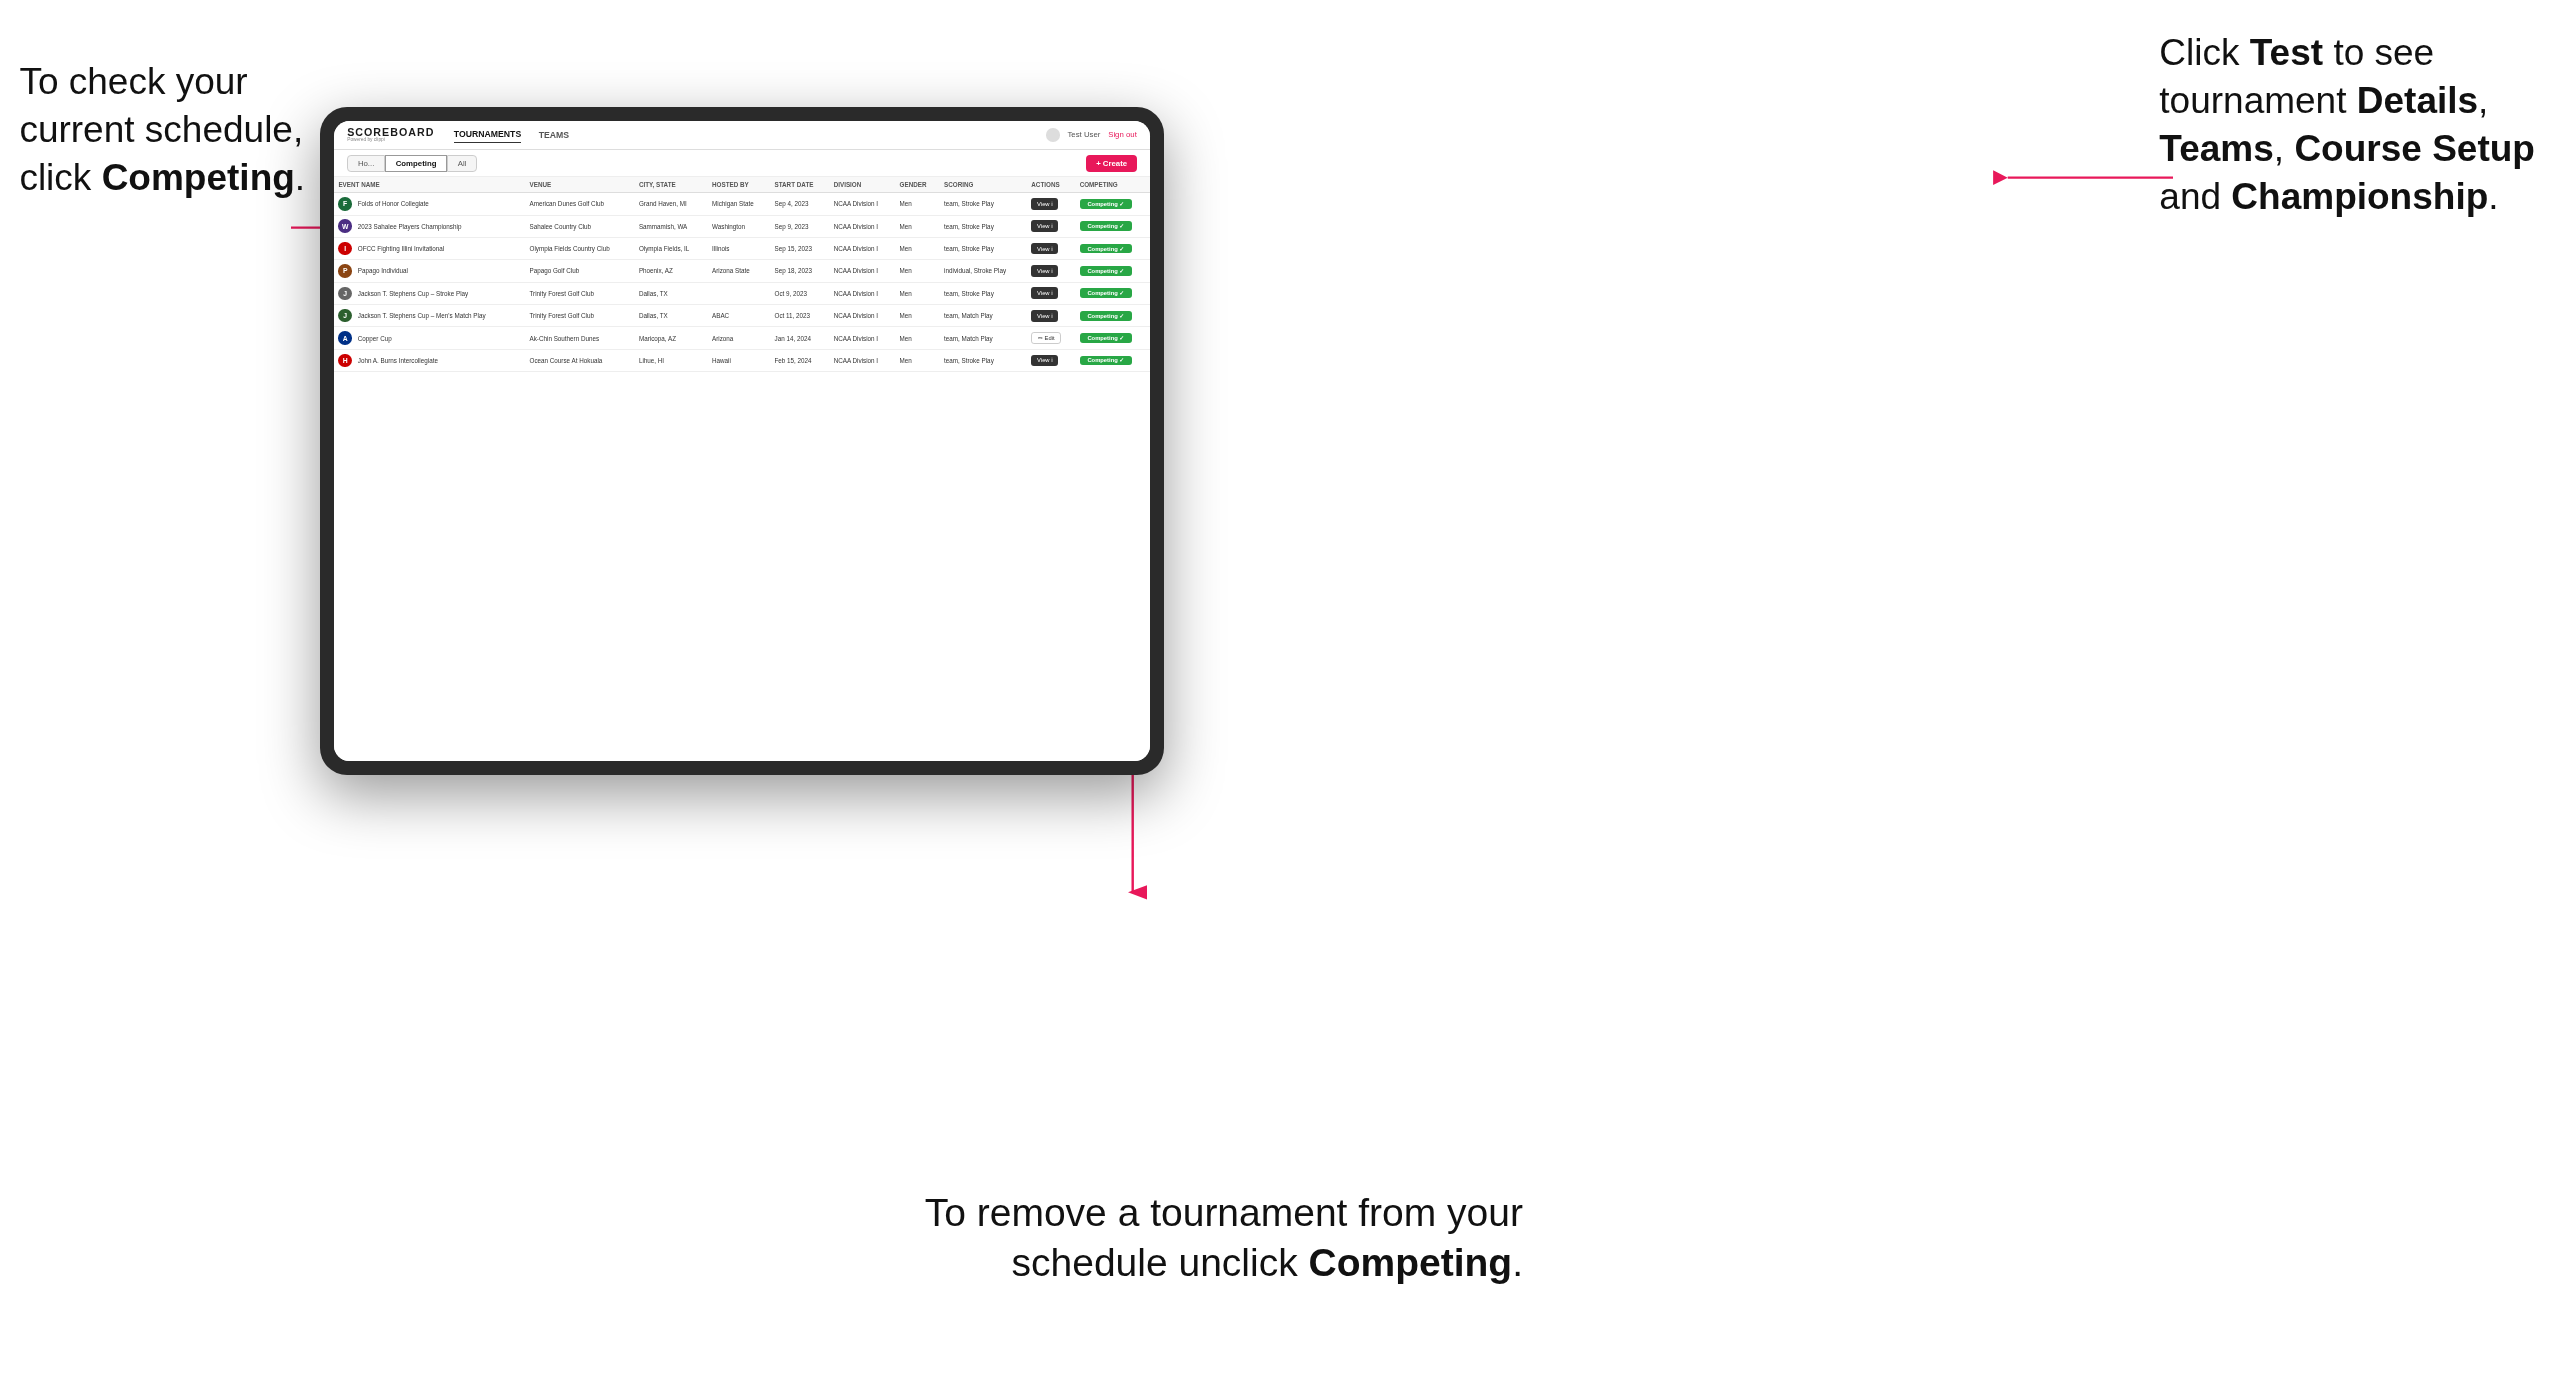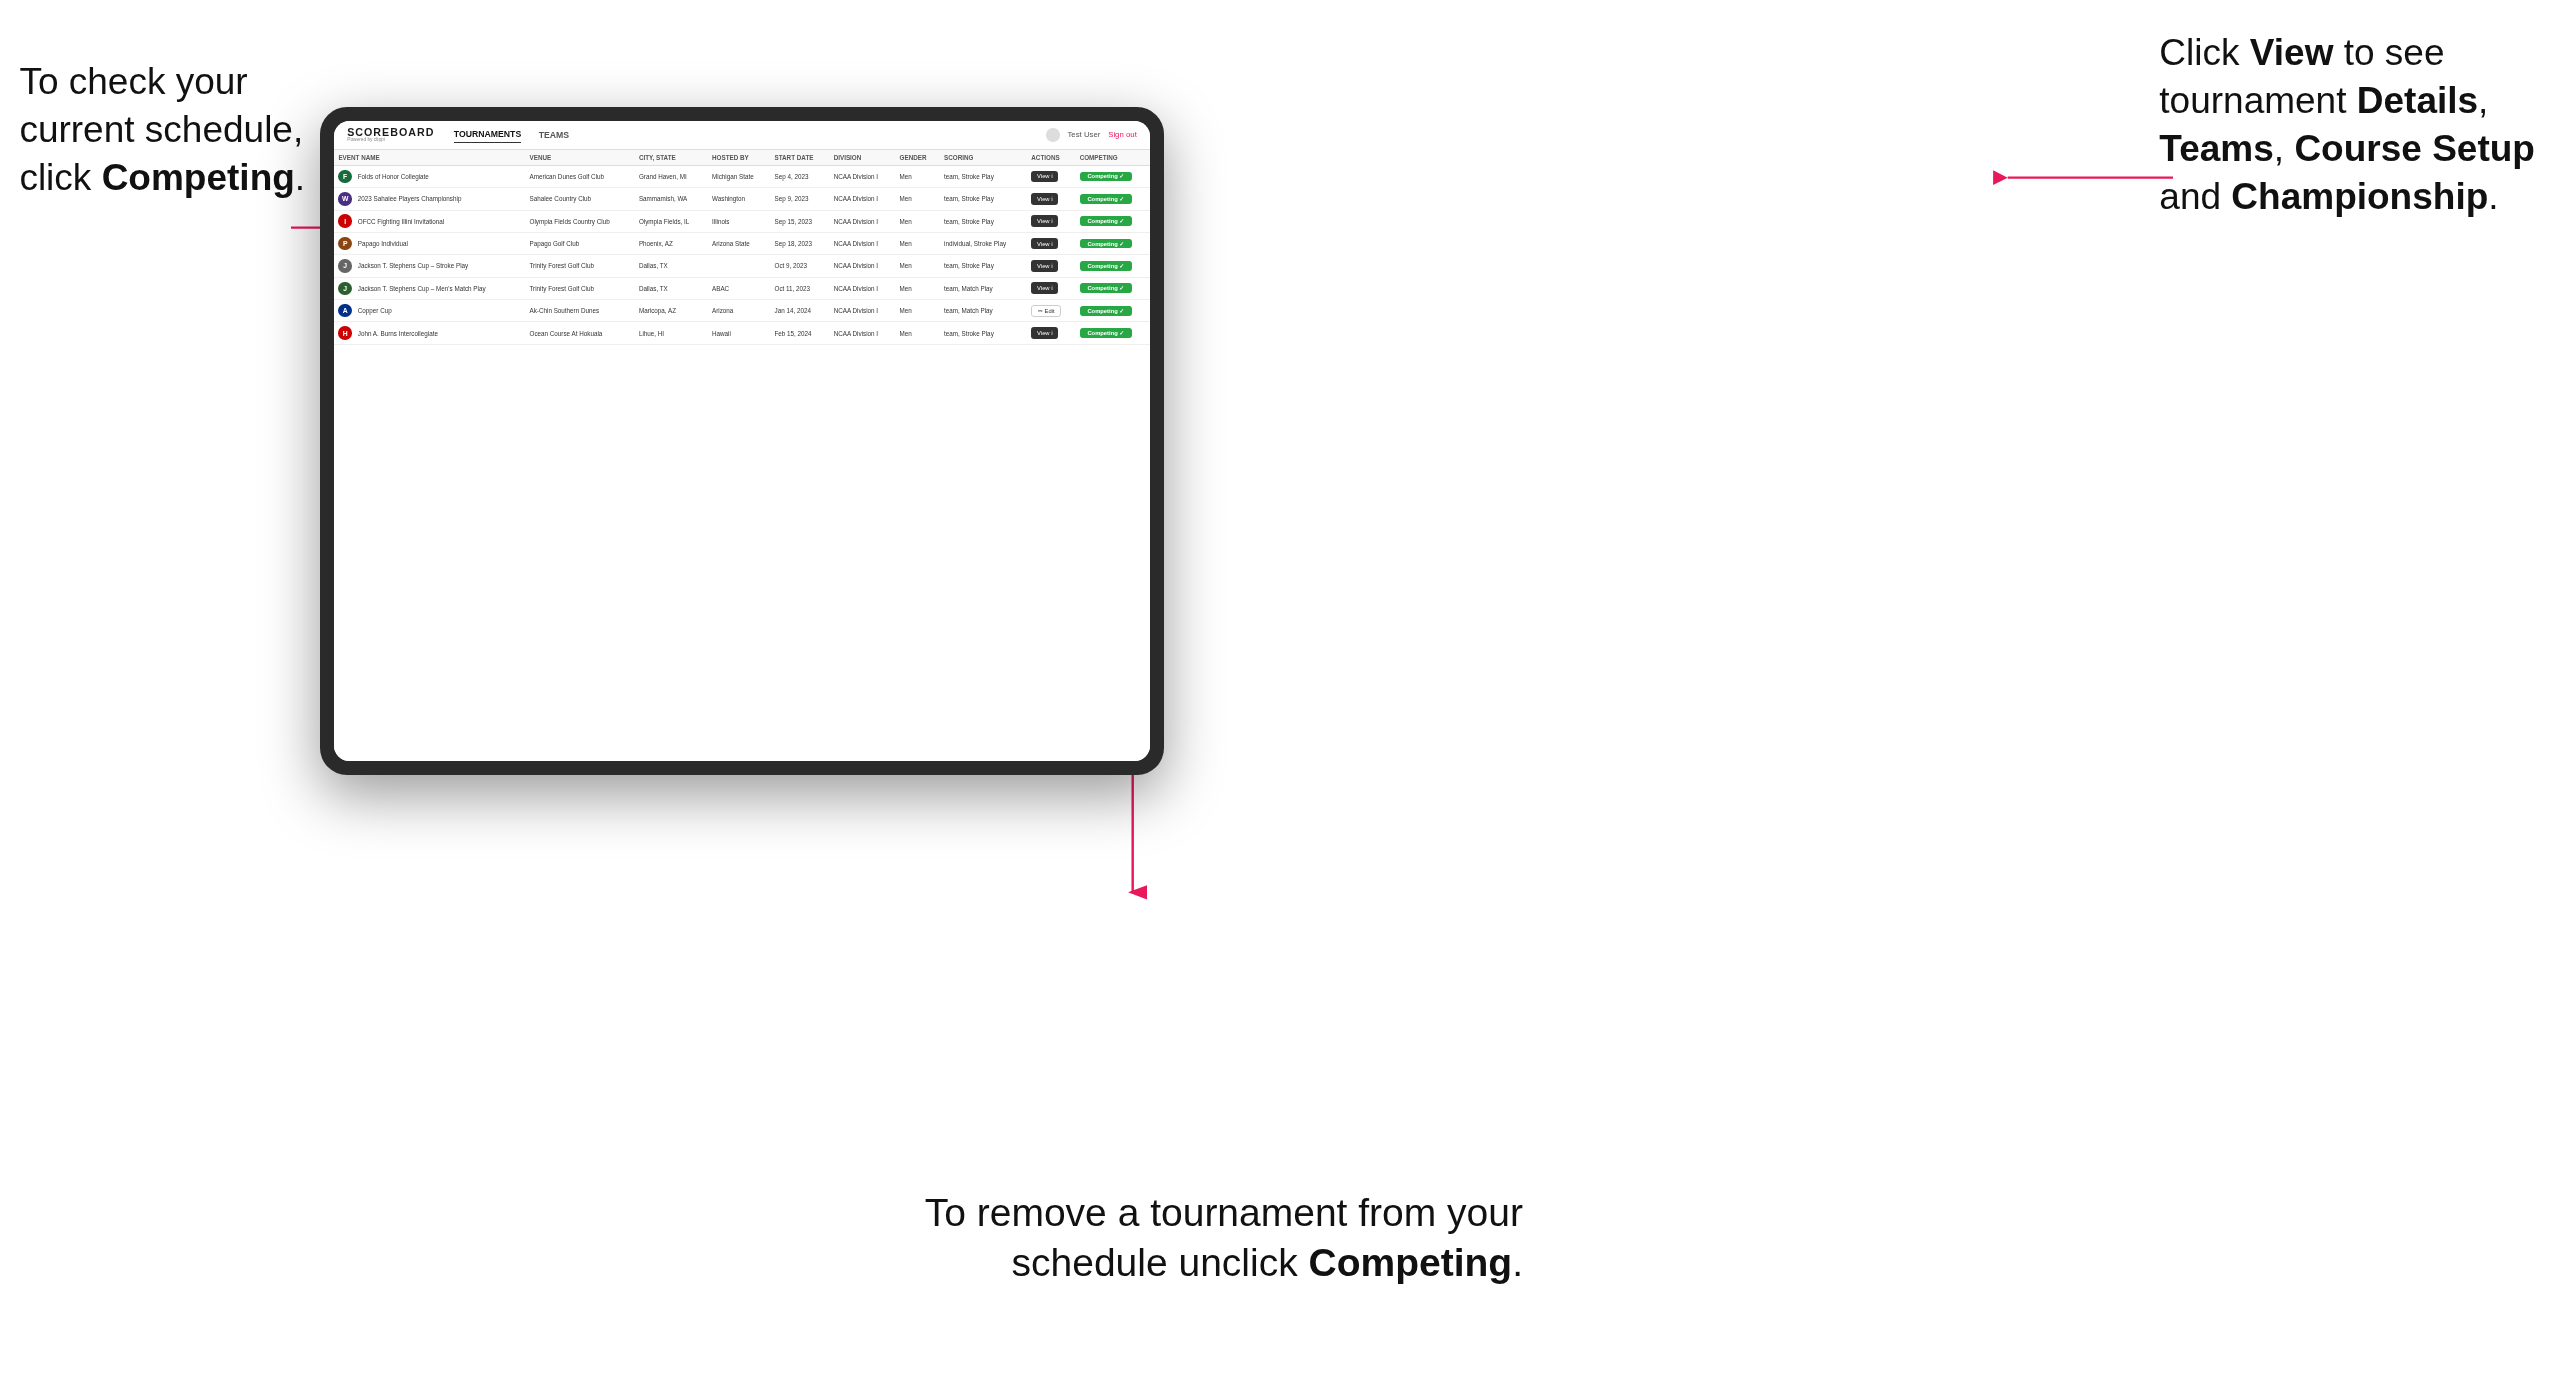--- a/index.html
+++ b/index.html
@@ -238,21 +238,21 @@
     }
   </style>
 </head>
 <body>
 
 <div class="annotation annotation-top-left">
   To check your current schedule, click <strong>Competing</strong>.
 </div>
 
 <div class="annotation annotation-top-right">
-  Click <strong>View</strong> to see tournament <strong>Details</strong>, <strong>Teams</strong>, <strong>Course Setup</strong> and <strong>Championship</strong>.
+  Click <strong>Test</strong> to see tournament <strong>Details</strong>, <strong>Teams</strong>, <strong>Course Setup</strong> and <strong>Championship</strong>.
 </div>
 
 <div class="annotation annotation-bottom">
   To remove a tournament from your schedule unclick <strong>Competing</strong>.
 </div>
 
 <svg style="position:absolute;top:213px;left:291px;width:165px;height:39px;overflow:visible;" viewBox="0 0 170 40" width="165" height="39">
   <defs>
     <marker id="arrowhead-left" markerWidth="8" markerHeight="8" refX="6" refY="3" orient="auto">
       <polygon points="0 0, 6 3, 0 6" fill="#e8185a"></polygon>
@@ -291,20 +291,28 @@
         <span class="nav-item active">TOURNAMENTS</span>
         <span class="nav-item">TEAMS</span>
       </div>
       <div class="header-right">
         <div class="user-icon"></div>
         <span>Test User</span>
         <span style="color:#e8185a;cursor:pointer;">Sign out</span>
       </div>
     </div>
 
+    <div class="filter-bar">
+      <div class="filter-tabs">
+        <button class="filter-tab">Ho...</button>
+        <button class="filter-tab active">Competing</button>
+        <button class="filter-tab">All</button>
+      </div>
+      <button class="create-btn">+ Create</button>
+    </div>
 
     <div class="table-container">
       <table>
         <thead>
           <tr>
             <th>EVENT NAME</th>
             <th>VENUE</th>
             <th>CITY, STATE</th>
             <th>HOSTED BY</th>
             <th>START DATE</th>

